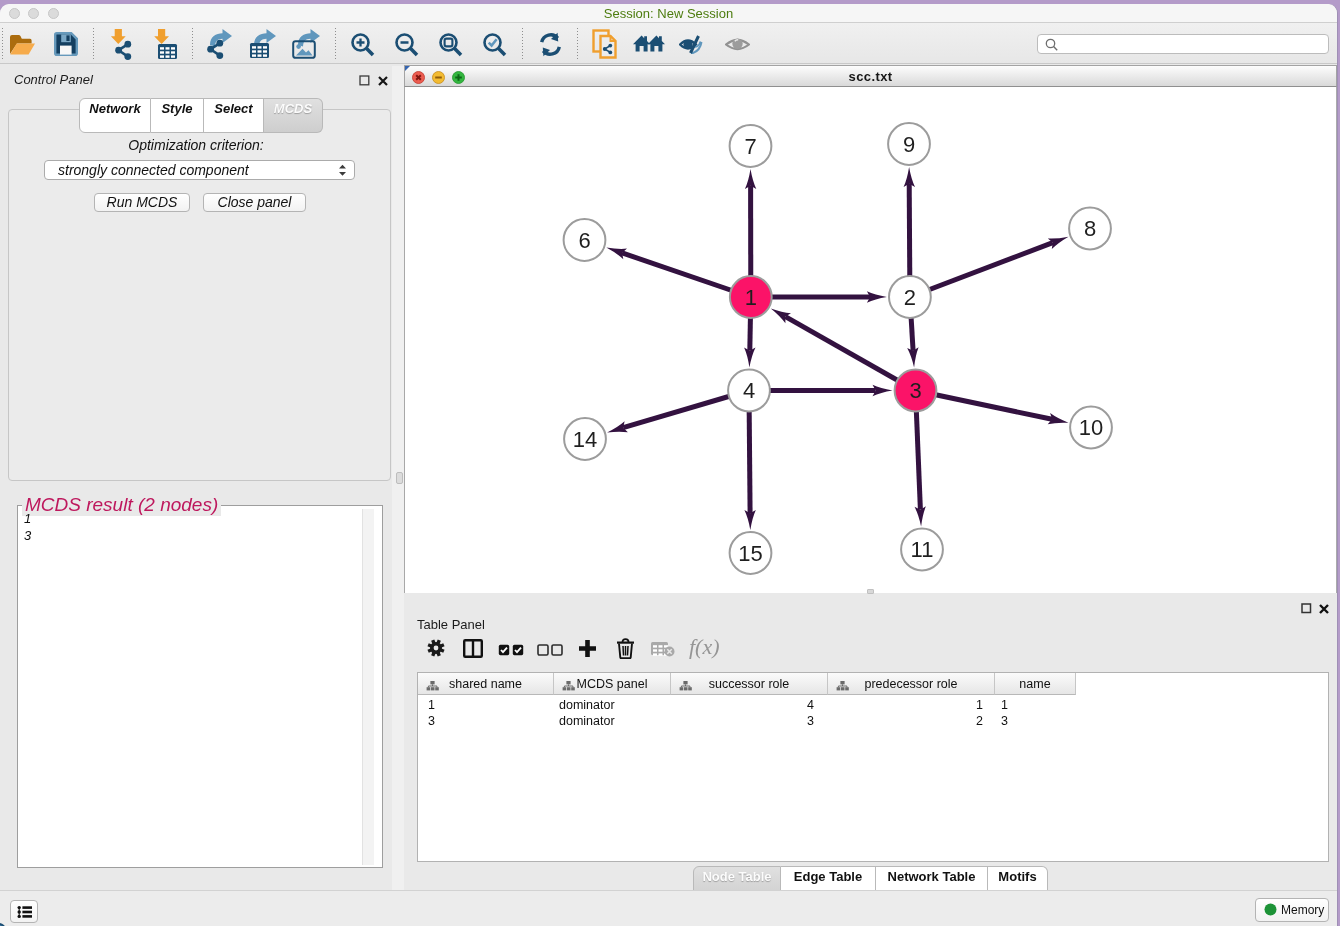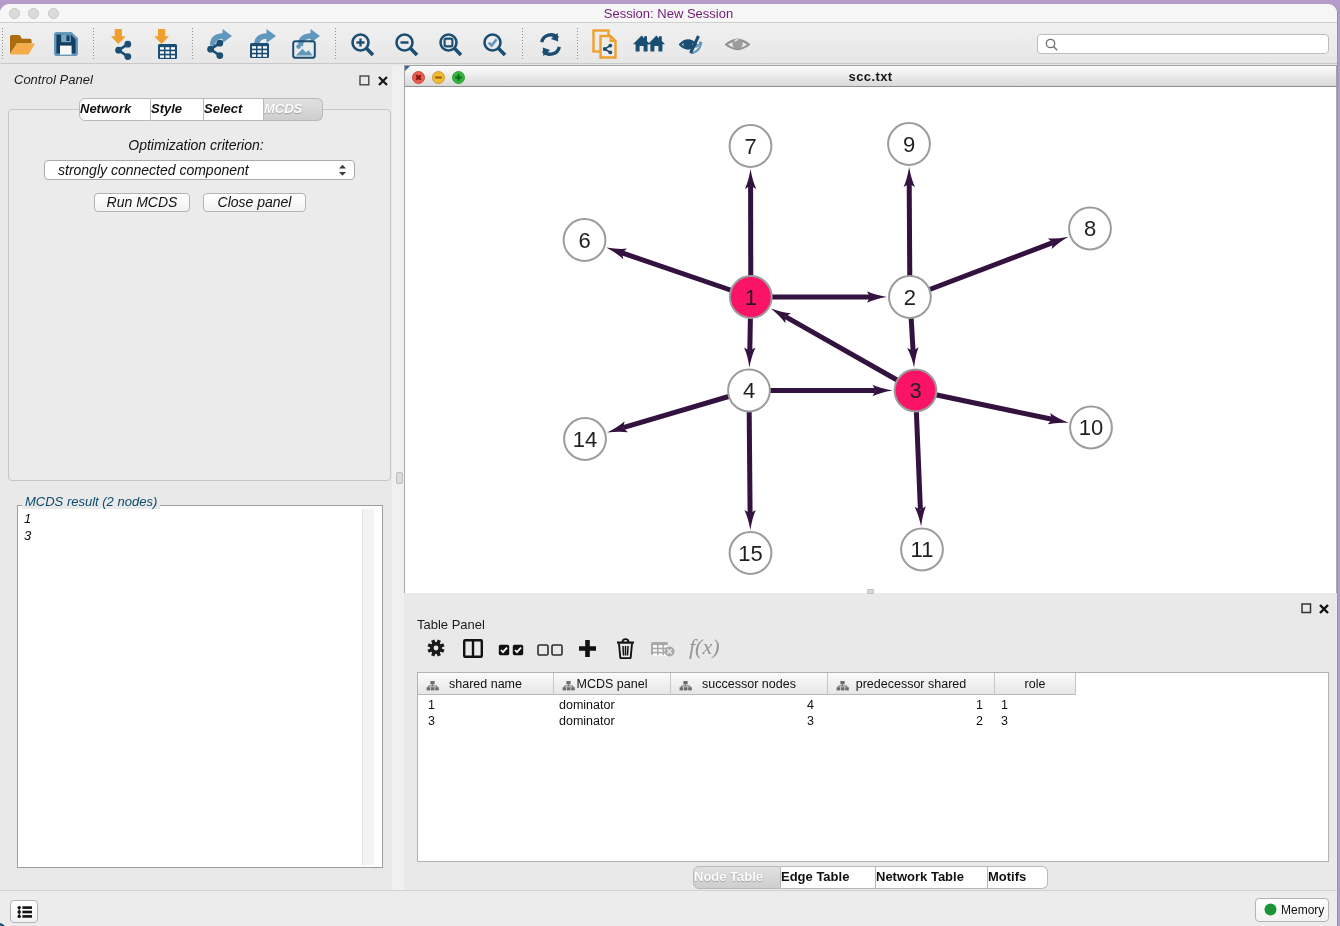--- a/index.html
+++ b/index.html
@@ -4,30 +4,30 @@
 html,body { width:1340px; height:926px; overflow:hidden; font-family:"Liberation Sans",sans-serif; }
 body { background:#b49bc9; position:relative; }
 .abs { position:absolute; }
 #win { position:absolute; left:0; top:4px; width:1338px; height:922px; background:#e9e9e9;
   border-radius:9px 9px 0 0; border-right:1px solid #9f8fb5; overflow:hidden; }
 #titlebar { position:absolute; left:0; top:0; width:100%; height:19px; background:#f6f6f6;
   border-bottom:1px solid #cfcfcf; border-radius:9px 9px 0 0; }
 .graydot { position:absolute; top:4px; width:11px; height:11px; border-radius:50%;
   background:#dbdbdb; border:1px solid #c6c6c6; }
 #titletext { position:absolute; top:2px; left:0; width:100%; text-align:center;
-  font-size:13px; color:#701a75; }
+  font-size:13px; color:#4d7c0f; }
 #toolbar { position:absolute; left:0; top:19px; width:100%; height:41px;
   background:linear-gradient(#f0f0f0,#e7e7e7); border-bottom:1px solid #c8c8c8; }
 #toolbar svg { position:absolute; }
 .tsep { position:absolute; top:5px; height:33px; width:1px;
   background-image:linear-gradient(#8e8e8e 1px, transparent 1px); background-size:1px 3px; }
 #search { position:absolute; left:1037px; top:11px; width:292px; height:20px; background:#fff;
   border:1px solid #bcbcbc; border-radius:4px; }
 .panel-title { font-size:13px; color:#1c1c1c; }
-.seg { display:inline-block; height:23px; line-height:19px; text-align:left; background:#fff; font-weight:bold;
+.seg { display:inline-block; height:35px; line-height:19px; text-align:center; background:#fff; font-weight:bold;
   border:1px solid #b9b9b9; border-left:none; color:#111; vertical-align:top; }
 .seg:first-child { border-left:1px solid #b9b9b9; }
 .seg.sel { background:linear-gradient(#e0e0e0,#cecece); color:#fcfcfc;
   text-shadow:0 1px 1px #9e9e9e; }
 .btn { display:inline-block; background:linear-gradient(#ffffff,#f2f2f2); border:1px solid #b4b4b4;
   border-radius:4px; font-size:14px; color:#111; text-align:center; }
 #cpanel { position:absolute; left:0; top:62px; width:392px; height:828px; background:#e9e9e9;font-style:italic; }
 #netframe { position:absolute; left:404px; top:61px; width:933px; height:532px; }
 #ntitle { position:absolute; left:0; top:0; width:100%; height:22px;
   background:linear-gradient(#fdfdfd,#d9d9d9); border:1px solid #a3a3a3; border-bottom:1px solid #8f8f8f; }
@@ -249,21 +249,21 @@
     <div class="abs" style="left:79px;top:32px;white-space:nowrap"><div class="seg" style="width:72px;border-radius:6px 0 0 6px;font-size:13px">Network</div><div class="seg" style="width:53px;font-size:13px">Style</div><div class="seg" style="width:60px;font-size:13px">Select</div><div class="seg sel" style="width:59px;border-radius:0 6px 6px 0;font-size:13px">MCDS</div></div>
     <div class="abs" style="left:44px;top:94px;width:311px;height:20px;background:#fff;border:1px solid #ababab;border-radius:4px;font-size:14px;color:#111;line-height:19px;padding-left:13px">strongly connected component
       <svg width="11" height="13" viewBox="0 0 11 13" style="position:absolute;right:6px;top:3px">
           <path d="M2,4.5 L5.5,0.8 L9,4.5 Z M2,8 L5.5,11.7 L9,8 Z" fill="#3c3c3c"></path>
         </svg>
     </div>
     <div class="abs" style="left:0;top:71px;width:392px;text-align:center;font-size:14px;color:#111">Optimization criterion:</div>
     <div class="btn abs" style="left:94px;top:127px;width:96px;height:19px;line-height:17px">Run MCDS</div>
     <div class="btn abs" style="left:203px;top:127px;width:103px;height:19px;line-height:17px">Close panel</div>
     <div class="abs" style="left:17px;top:439px;width:366px;height:363px;border:1px solid #9e9e9e;background:#fff"></div>
-    <div class="abs" style="left:22px;top:428px;background:#e9e9e9;padding:0 3px;font-size:13px;color:#0c4a6e">MCDS result (2 nodes)</div>
+    <div class="abs" style="left:22px;top:428px;background:#e9e9e9;padding:0 3px;font-size:19px;color:#be185d">MCDS result (2 nodes)</div>
     <div class="abs" style="left:362px;top:443px;width:12px;height:356px;background:#f3f3f3;border-left:1px solid #e2e2e2"></div>
     <div class="abs" style="left:24px;top:445px;font-size:13px;color:#111;line-height:16.5px">1<br>3</div>
   </div>
 
   <div class="abs" style="left:392px;top:62px;width:12px;height:828px;background:#f0f0f0"></div>
   <div class="abs" style="left:396px;top:468px;width:7px;height:12px;background:#dcdcdc;border:1px solid #bdbdbd;border-radius:2px"></div>
 
   <div id="netframe">
     <div id="ntitle">
       <div class="abs" style="left:7px;top:4px"><svg width="13" height="13" viewBox="0 0 13 13" style="">
@@ -407,23 +407,23 @@
 </g>
           </g>
           <circle cx="18.5" cy="10.5" r="5" fill="#a9a9a9"></circle>
           <path d="M16.3,8.3 L20.7,12.7 M20.7,8.3 L16.3,12.7" stroke="#e9e9e9" stroke-width="1.5"></path>
         </svg></div>
     <div class="abs" style="left:285px;top:37px;font-family:'Liberation Serif',serif;font-style:italic;font-size:22px;color:#959595">f(x)</div>
 
     <div id="ttable">
       <div class="th" style="left:0;width:136px">shared name</div>
       <div class="th" style="left:136px;width:117px">MCDS panel</div>
-      <div class="th" style="left:253px;width:157px">successor nodes</div>
-      <div class="th" style="left:410px;width:167px">predecessor shared</div>
-      <div class="th" style="left:577px;width:81px">role</div>
+      <div class="th" style="left:253px;width:157px">successor role</div>
+      <div class="th" style="left:410px;width:167px">predecessor role</div>
+      <div class="th" style="left:577px;width:81px">name</div>
       <div class="abs" style="left:8px;top:5px"><svg width="13" height="12" viewBox="0 0 13 12" style="">
 <g fill="#6b6b6b">
 <rect x="4.4" y="1" width="4.2" height="3.4"></rect>
 <rect x="0.6" y="7.2" width="3.6" height="3.2"></rect>
               <rect x="4.9" y="7.2" width="3.6" height="3.2"></rect>
               <rect x="9.2" y="7.2" width="3.6" height="3.2"></rect>
 </g>
 <g stroke="#6b6b6b" stroke-width="1" fill="none">
               <path d="M6.5,4.4 V6 M2.4,7.2 V6 H10.9 V7.2"></path>
             </g>

